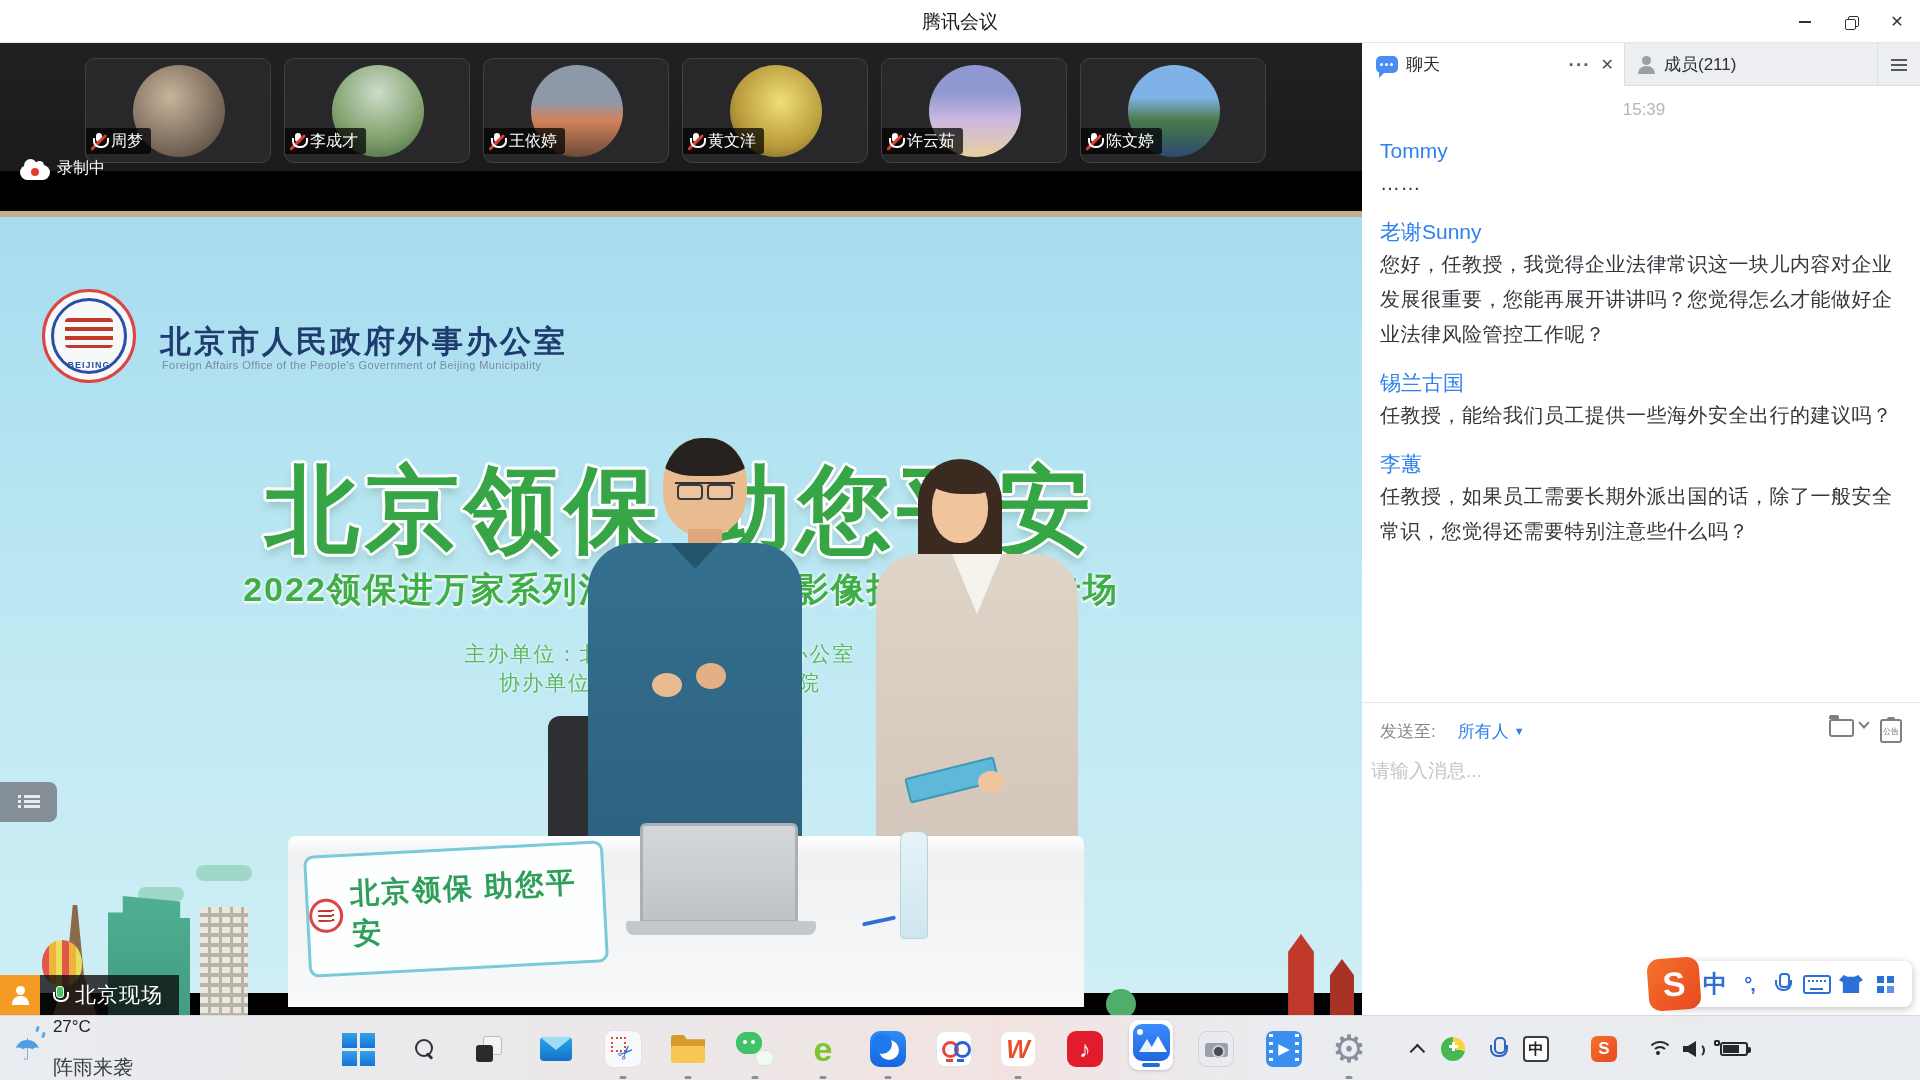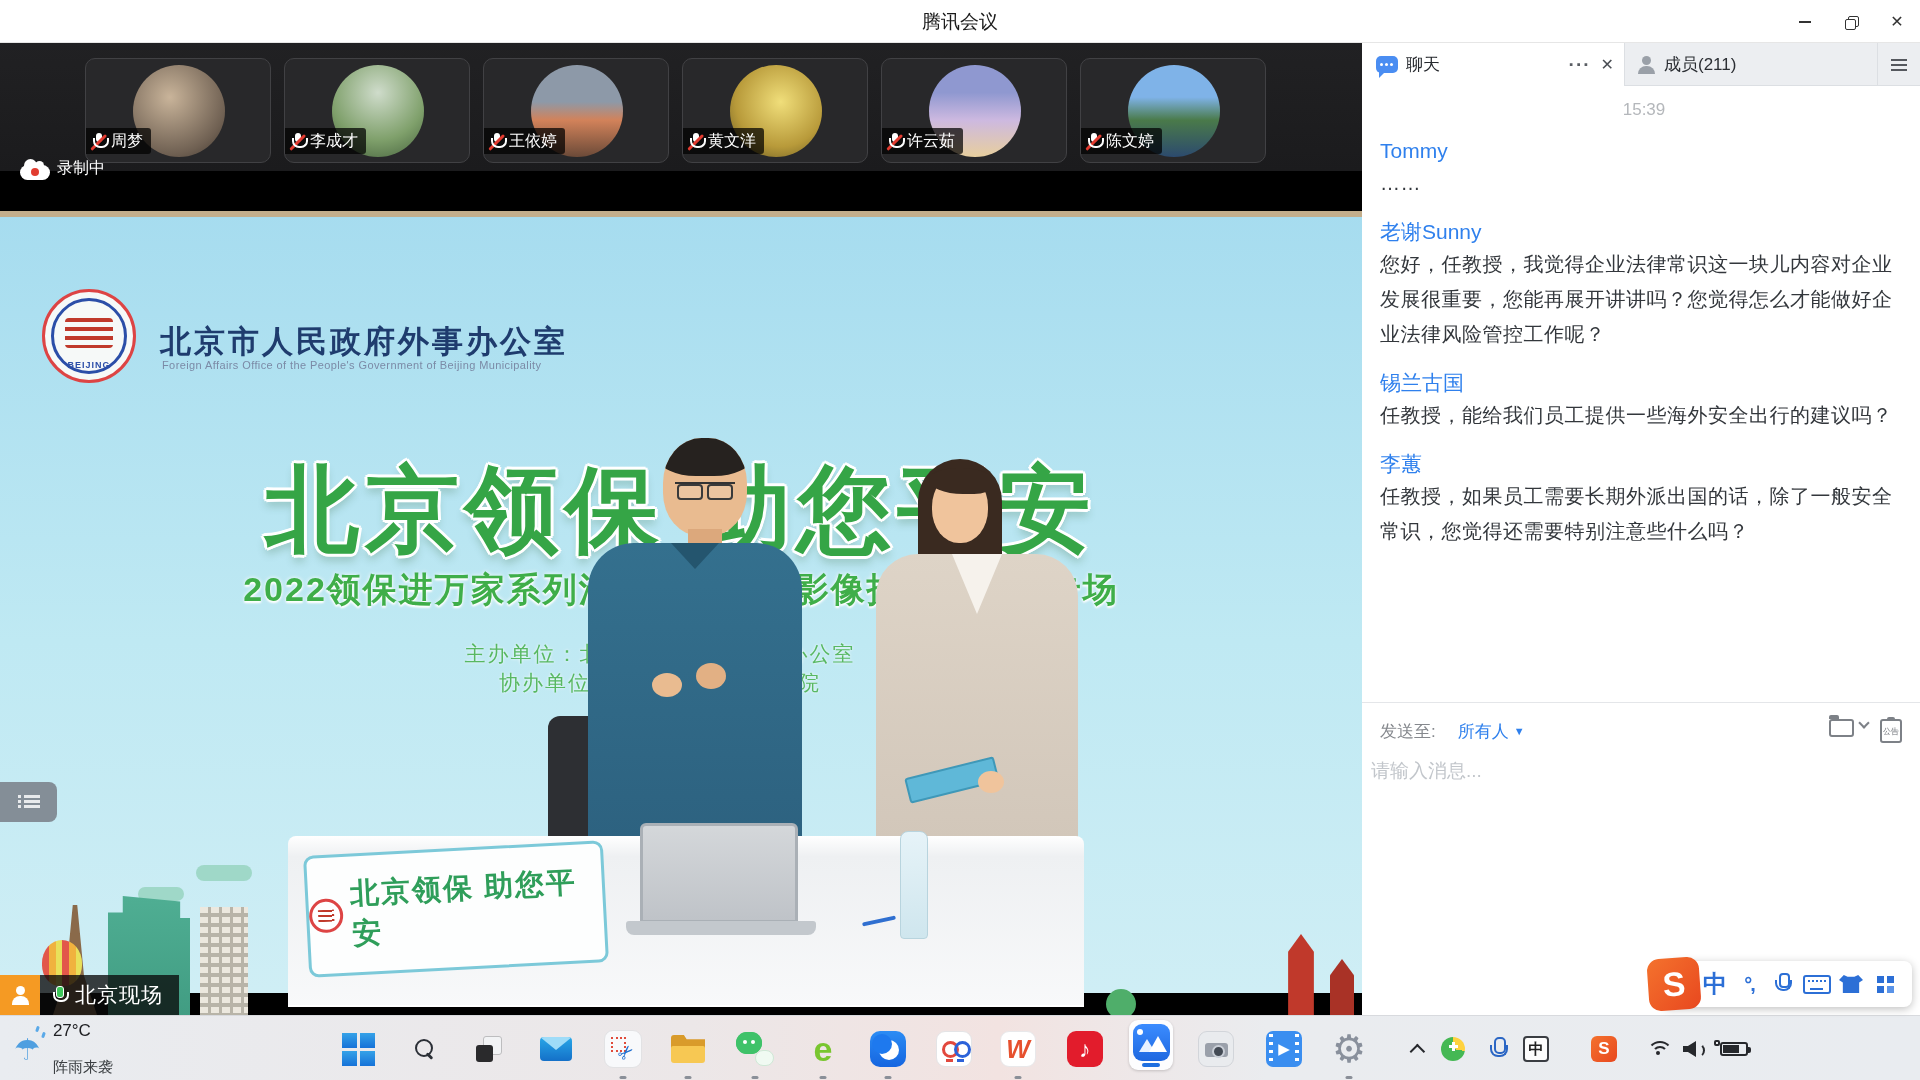--- a/index.html
+++ b/index.html
@@ -185,21 +185,21 @@
   
   #taskbar { left:0; top:1015px; width:1920px; height:65px;
     background:linear-gradient(90deg,#e9ecf0 0%,#ecE7e8 36%,#f2e3e1 52%,#eaecef 66%,#e9ecf0 100%); border-top:1px solid #d8dade; }
   #weather { left:14px; top:8px; width:180px; height:50px; display:flex; align-items:center; }
   #wicon { font-size:30px; color:#4f9fe0; position:relative; }
   #wicon i { position:absolute; font-style:normal; }
   #wicon .r1,#wicon .r2 { position:absolute; width:3px; height:6px; background:#5aa9e8; border-radius:2px; transform:rotate(20deg); }
   #wicon .r1 { right:-4px; top:0; } #wicon .r2 { right:2px; top:-6px; }
   #wtxt { margin-left:12px; }
   #wtemp { font-size:17px; color:#202124; }
-  #wdesc { font-size:15px; color:#3c4043; margin-top:17px; }
+  #wdesc { font-size:20px; color:#3c4043; margin-top:17px; }
 
   .tbicon { top:12px; width:44px; height:42px; display:flex; align-items:center; justify-content:center; }
   .rundot { position:absolute; bottom:-9px; left:50%; transform:translateX(-50%); width:7px; height:3px; border-radius:2px; background:#8a8f98; }
 
   .start-grid { display:grid; grid-template-columns:15px 15px; grid-template-rows:15px 15px; gap:3px; }
   .start-grid span { background:linear-gradient(180deg,#35a2e8,#1672d8); }
   .search-i { position:relative; width:22px; height:22px; }
   .search-i::before { content:""; position:absolute; left:2px; top:1px; width:14px; height:14px; border:2.5px solid #2b2f36; border-radius:50%; }
   .search-i::after { content:""; position:absolute; left:15px; top:14px; width:3px; height:8px; background:#2b2f36; border-radius:2px; transform:rotate(-45deg); }
   .tv { position:relative; width:26px; height:26px; }

